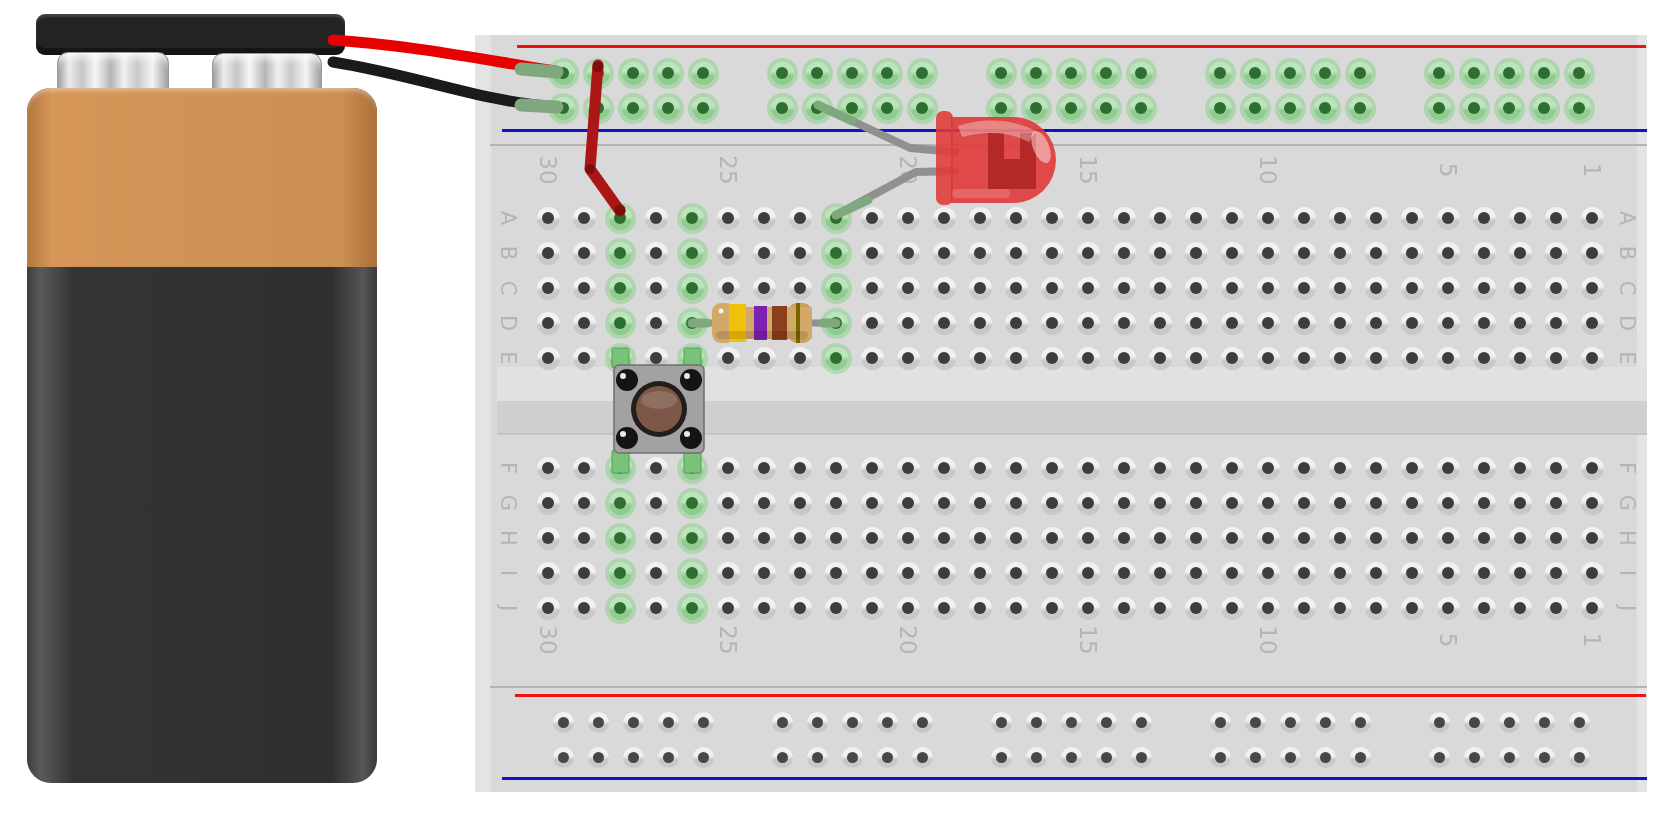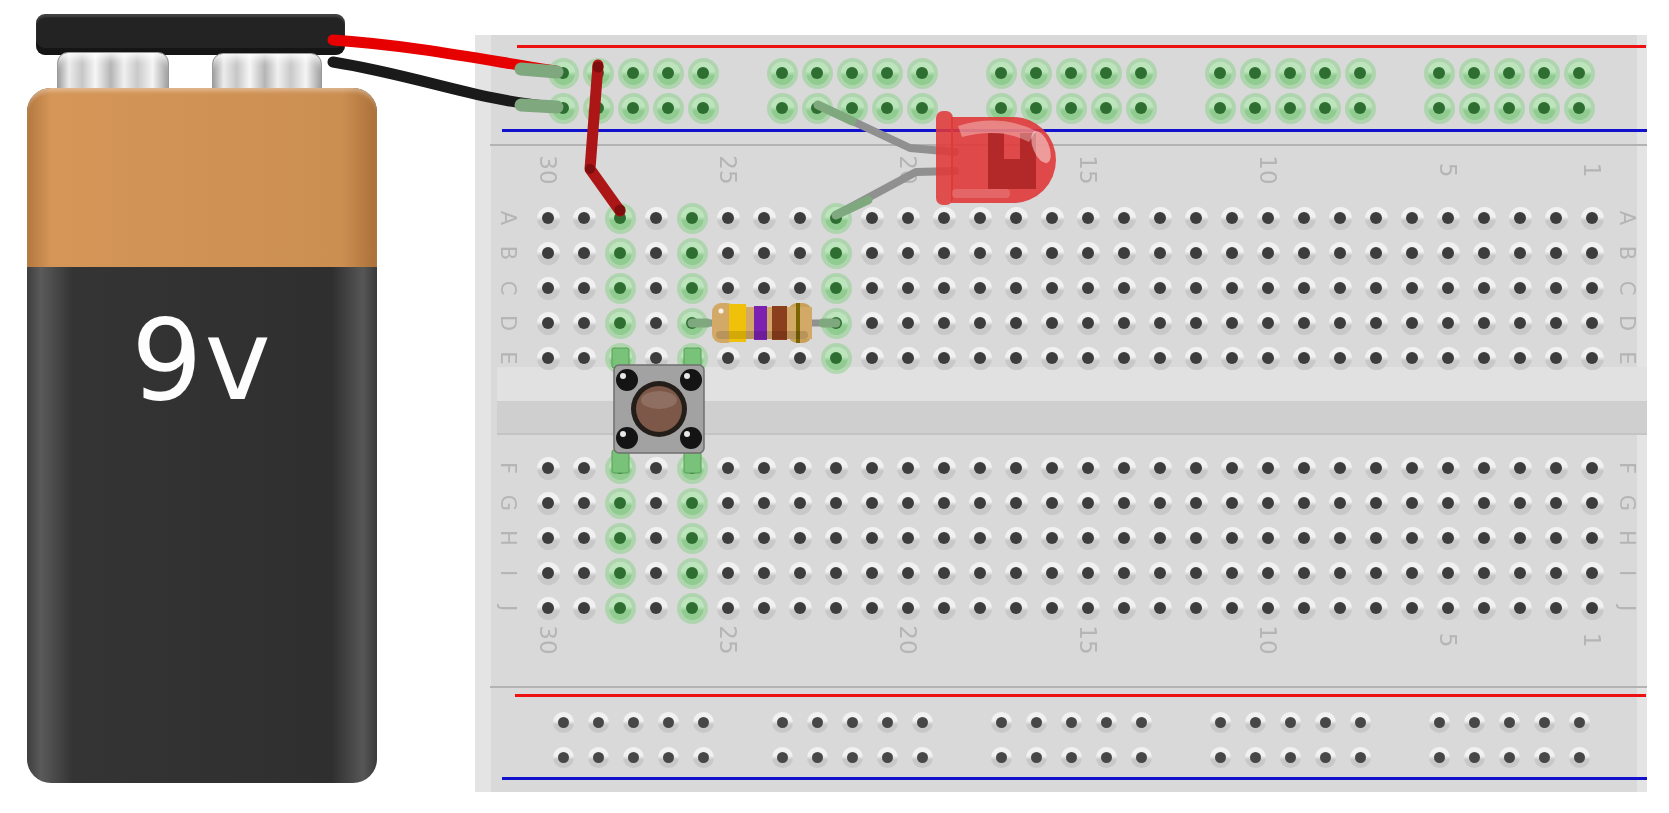--- a/index.html
+++ b/index.html
@@ -67,21 +67,20 @@
     <div class="strip" style="left:40px; top:659px;width:1131px;height:3px;background:var(--rail-red,#ee1111);"></div>
     <div class="strip" style="left:27px; top:742px;width:1145px;height:3px;background:var(--rail-blue,#1212cc);"></div>
   </div>
 
   <div id="battery" style="position:absolute;inset:0;">
     <div class="bat-cap"></div>
     <div class="bat-term bat-term-neg"></div>
     <div class="bat-term bat-term-pos"></div>
     <div class="bat-body">
       <div class="bat-orange"></div>
-      <div class="bat-label">9v</div>
     </div>
   </div>
 
   <div id="grid">
       <div class="h g" style="left: 563px; top: 73px;"></div>
       <div class="h g" style="left: 598px; top: 73px;"></div>
       <div class="h g" style="left: 633px; top: 73px;"></div>
       <div class="h g" style="left: 668px; top: 73px;"></div>
       <div class="h g" style="left: 703px; top: 73px;"></div>
       <div class="h g" style="left: 782px; top: 73px;"></div>

